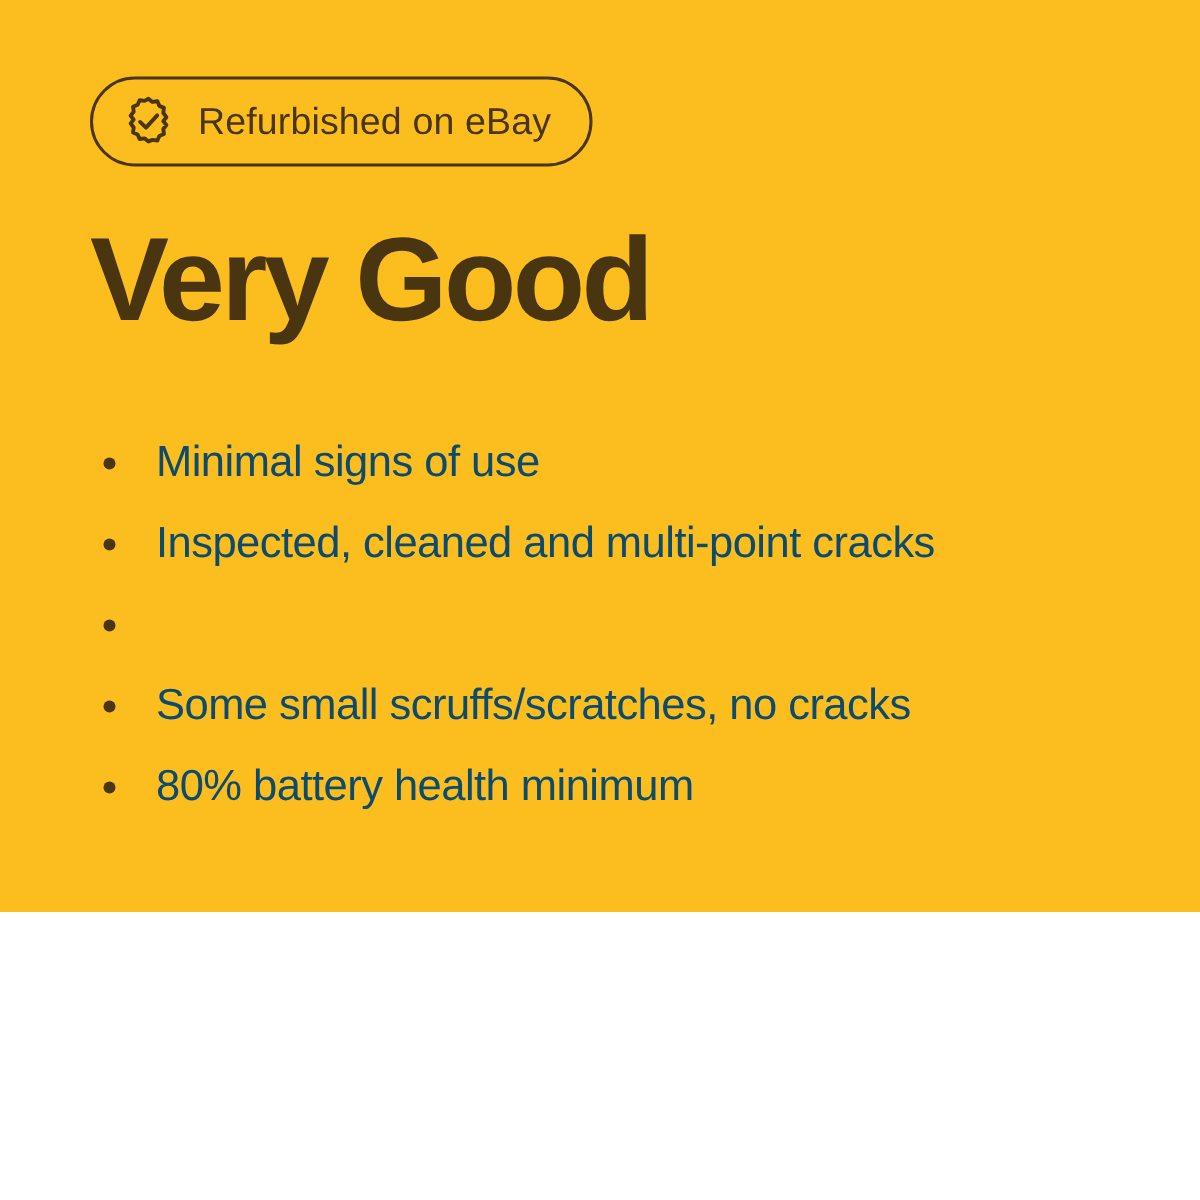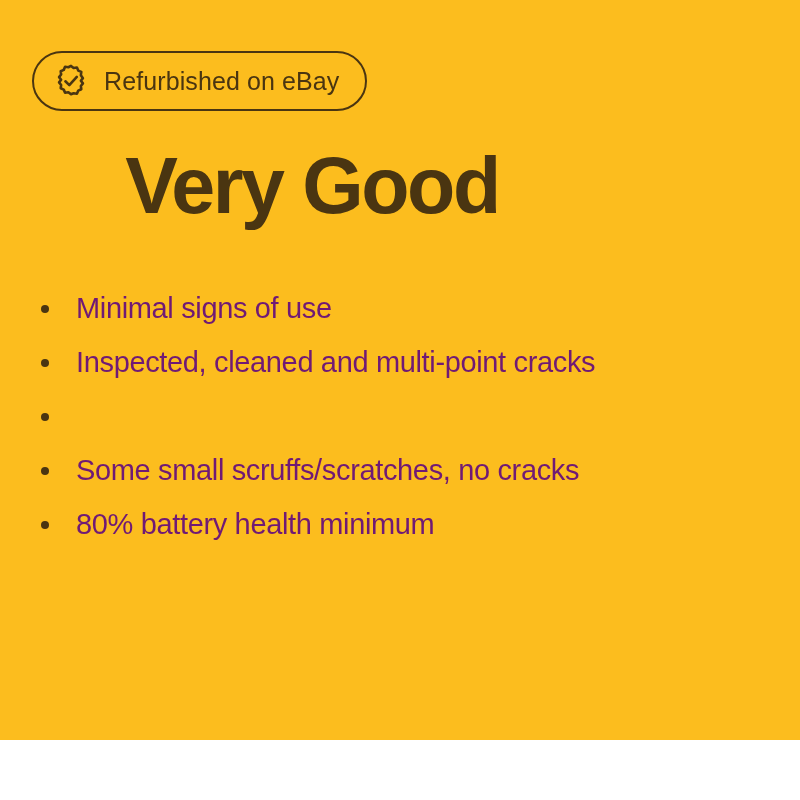--- a/index.html
+++ b/index.html
@@ -13,24 +13,24 @@
     height: 800px;
     overflow: hidden;
     font-family: "Liberation Sans", sans-serif;
     -webkit-font-smoothing: antialiased;
   }
 
   .card {
     position: relative;
     box-sizing: border-box;
     width: 800px;
-    height: 740px;
+    height: 608px;
     background: #FCBD1E;
     color: #4A3511;
-    padding: 51px 46px 0 32px;
+    padding: 51px 46px 0 60px;
   }
 
   
   .badge-pill {
     display: inline-flex;
     align-items: center;
     gap: 16px;
     box-sizing: border-box;
     height: 60px;
     padding: 0 26px 0 20px;
@@ -65,21 +65,20 @@
   .heading {
     margin: 0;
     padding: 0;
     margin-top: 36px;
     font-size: 79px;
     line-height: 0.985;
     font-weight: 700;
     letter-spacing: -2.4px;
     color: #4A3511;
     max-width: 560px;
-    text-align: center;
   }
 
   .heading .hl {
     display: block;
   }
 
   
   .feature-list {
     list-style: none;
     margin: 0;
@@ -105,21 +104,21 @@
     border-radius: 50%;
     background: #4A3511;
   }
 
   .feature-item .txt {
     font-size: 29px;
     line-height: 1;
     font-weight: 400;
     letter-spacing: -0.35px;
     white-space: nowrap;
-    color: #701a75;
+    color: #0c4a6e;
   }
 </style>
 </head>
 <body>
 
 <div class="card">
 
   <div class="badge-pill">
     <span class="badge-icon">
       <svg viewBox="0 0 34 34" xmlns="http://www.w3.org/2000/svg" aria-hidden="true">

